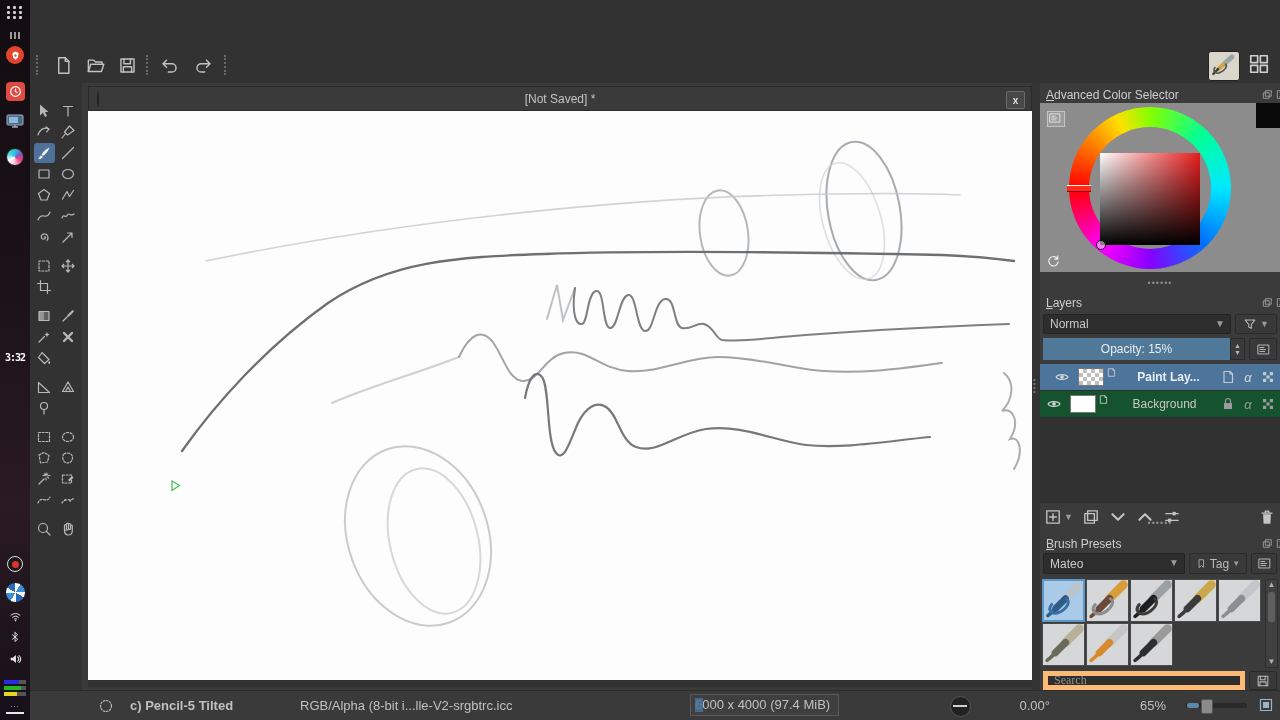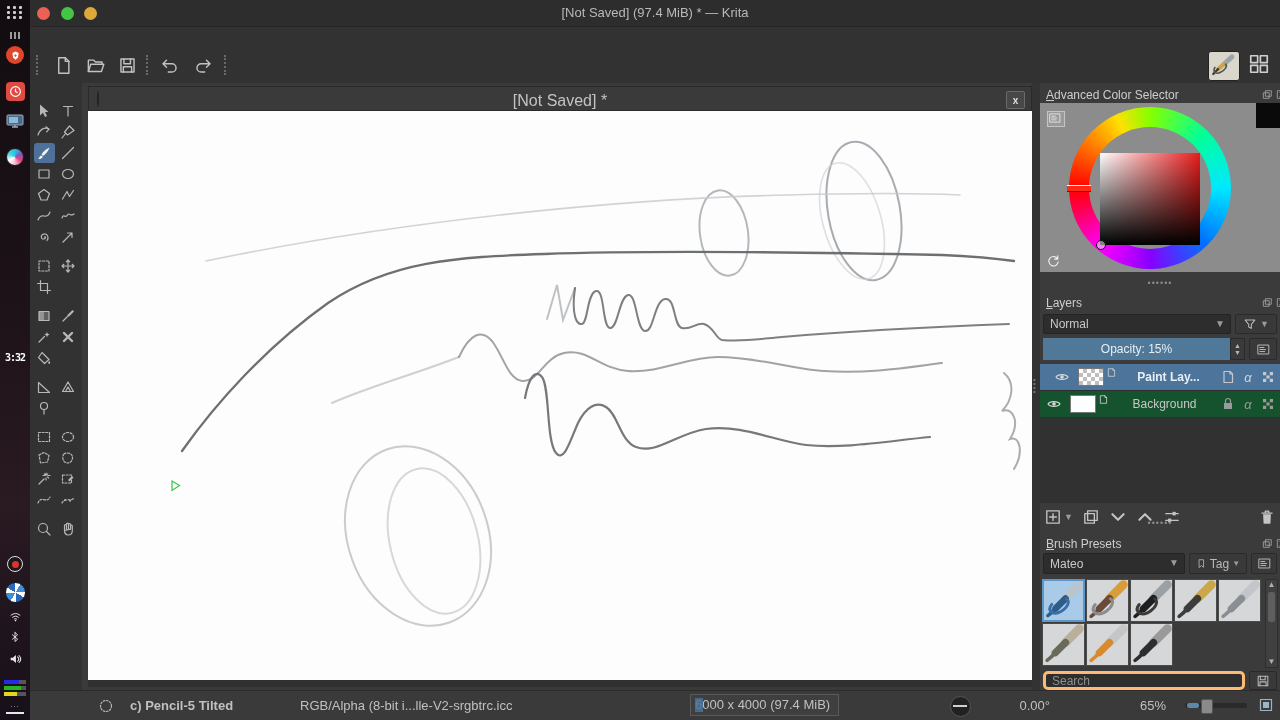--- a/index.html
+++ b/index.html
@@ -44,21 +44,21 @@
   
   #toolbox{position:absolute;left:0;top:0;width:52px;height:100%;background:#323232;padding-top:18px;box-sizing:border-box;}
   .tbx-row{display:flex;justify-content:center;gap:3px;height:21px;}
   .tbx-gap{height:8px;}
   .tbx-cell{width:21px;height:20px;display:flex;align-items:center;justify-content:center;color:#b5b7b9;border-radius:3px;}
   .tbx-cell svg{width:16px;height:16px;}
   .tbx-cell.selected{background:#4d7198;color:#f0f4f8;}
   
   #doc-area{position:absolute;left:58px;top:3px;width:944px;height:601px;background:#303030;}
   #doc-tab{position:absolute;left:0;top:0;width:100%;height:25px;background:#3a3a3a;border:1px solid #2a2a2a;box-sizing:border-box;}
-  #doc-tab-title{position:absolute;left:0;right:0;top:5px;text-align:center;color:#c3c3c3;font-size:16px;}
+  #doc-tab-title{position:absolute;left:0;right:0;top:5px;text-align:center;color:#c3c3c3;font-size:12px;}
   #doc-close{position:absolute;right:6px;top:4px;width:17px;height:16px;background:#474747;border:1px solid #6a6a6a;border-radius:2px;
     color:#e0e0e0;font-size:10px;font-weight:bold;display:flex;align-items:center;justify-content:center;}
   #krita-tab-icon{position:absolute;left:8px;top:5px;}
   .krita-logo{width:14px;height:14px;border-radius:50%;
     background:conic-gradient(#26c6da,#7e57c2,#ec407a,#f8bbd0,#ffffff,#4dd0e1,#26c6da);border:1px solid #222;box-sizing:border-box;}
   #canvas-wrap{position:absolute;left:0;top:25px;width:944px;height:569px;background:#fdfdfd;overflow:hidden;}
   
   #split-strip{position:absolute;left:1002px;top:0;width:8px;height:100%;background:#333;}
   #split-dots{position:absolute;left:1003px;top:295px;width:6px;color:#7c7c7c;font-size:8px;line-height:4px;}
   
@@ -117,21 +117,21 @@
   #tag-btn{width:56px;gap:3px;font-size:12px;}
   #bp-list-btn{width:24px;}
   #preset-grid{position:absolute;left:2px;top:496px;width:222px;height:89px;display:flex;flex-wrap:wrap;gap:1px;align-content:flex-start;}
   .preset{width:43px;height:43px;background:#d6d7d8;border:1px solid #4a4a4a;box-sizing:border-box;}
   .preset.selected{background:#a9cbe8;border:2px solid #5e96c8;}
   .preset svg{width:100%;height:100%;}
   #preset-scroll{position:absolute;right:2px;top:496px;width:13px;height:89px;background:#404040;border:1px solid #2e2e2e;box-sizing:border-box;}
   #preset-scroll .arr{position:absolute;left:0;width:100%;text-align:center;color:#b0b0b0;font-size:8px;line-height:10px;}
   #preset-scroll .sthumb{position:absolute;left:2px;top:12px;width:7px;height:30px;background:#5e5e5e;border-radius:2px;}
   #bp-search-row{position:absolute;left:3px;top:588px;width:234px;height:19px;display:flex;gap:4px;}
-  #search-input{flex:1;background:#2e2e2e;border:3px solid #fdba74;border-radius:5px;color:#c9c9c9;font-size:12px;padding:0 6px;font-family:Liberation Sans, sans-serif;}
+  #search-input{flex:1;background:#2e2e2e;border:5px solid #fdba74;border-radius:0;color:#c9c9c9;font-size:12px;padding:0 6px;font-family:Liberation Serif, serif;}
   #search-input::placeholder{color:#8f8f8f;}
   #save-bundle-btn{width:26px;}
   
   #statusbar{position:absolute;left:0;top:690px;width:100%;height:30px;background:#3a3a3a;border-top:1px solid #2b2b2b;color:#c0c0c0;font-size:13px;}
   #sb-brushicon{position:absolute;left:68px;top:7px;width:16px;height:16px;color:#b5b5b5;}
   #sb-brush{position:absolute;left:100px;top:7px;font-weight:bold;}
   #sb-profile{position:absolute;left:270px;top:7px;}
   #sb-size{position:absolute;left:660px;top:3px;height:20px;line-height:20px;background:#3f3f3f;border:1px solid #5a5a5a;padding:0 8px 0 4px;}
   #sb-size i{display:inline-block;width:8px;height:14px;background:#4a7399;vertical-align:-3px;margin-right:-8px;opacity:.85;}
   #sb-dial{position:absolute;left:920px;top:5px;width:19px;height:19px;border-radius:50%;background:#222;border:1px solid #555;}
@@ -243,26 +243,20 @@
           <span style="height: 4px; background: rgb(224, 216, 32); width: 13px;"></span>
           <span style="height: 4px; background: rgb(85, 85, 85); width: 9px;"></span>
         </div>
       </div>
     <div class="dock-item" style="top:700px;color:#bbb;font-size:8px;letter-spacing:1px">...</div>
     <div class="dockline" style="position:absolute;top:712px;left:0;right:0"></div>
   </aside>
 
   <div id="kwin">
 
-    <header id="titlebar">
-      <span class="tl" style="left: 7px; background: rgb(234, 97, 86);" id="tl-close"></span>
-      <span class="tl" style="left: 31px; background: rgb(69, 197, 69);" id="tl-max"></span>
-      <span class="tl" style="left: 54px; background: rgb(223, 169, 58);" id="tl-min"></span>
-      <span id="title-text">[Not Saved]  (97.4 MiB)  * — Krita</span>
-    </header>
 
 
     <div id="toolbar">
       <span class="grip" style="left:6px"></span>
       <span class="tb-btn" style="left:20px">
           <span style="width:19px;height:19px">
             <svg viewBox="0 0 16 16" width="100%" height="100%" fill="none" stroke="currentColor" stroke-width="1.2" stroke-linecap="round" stroke-linejoin="round">
               <path d="M4 1.5 H9.5 L12.5 4.5 V14.5 H4 Z"></path>
               <path d="M9.5 1.5 V4.5 H12.5"></path>
             </svg>

